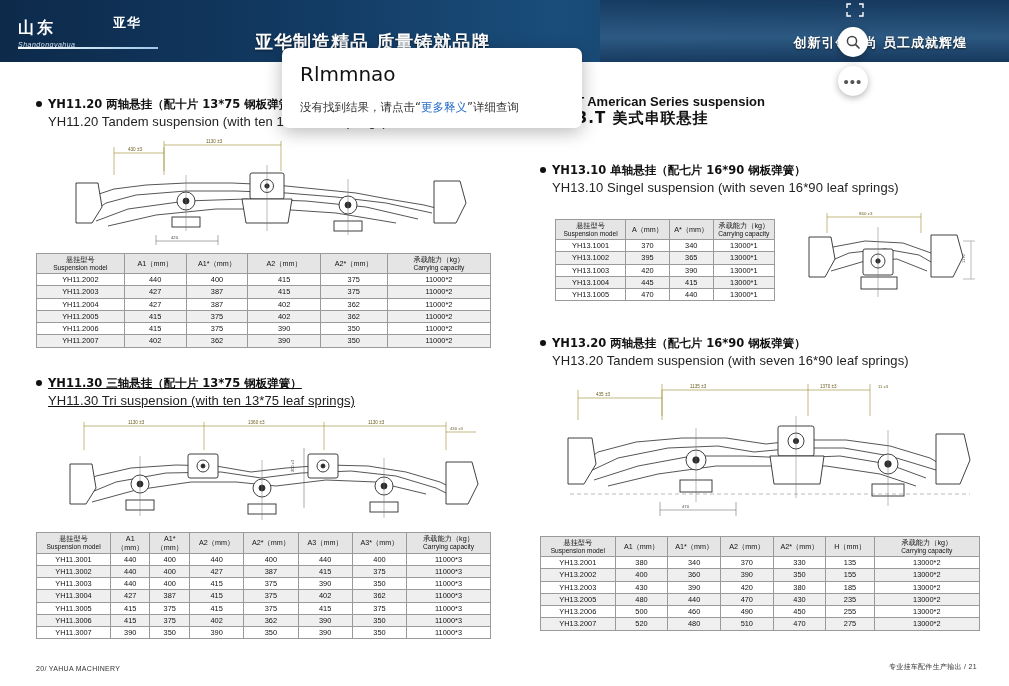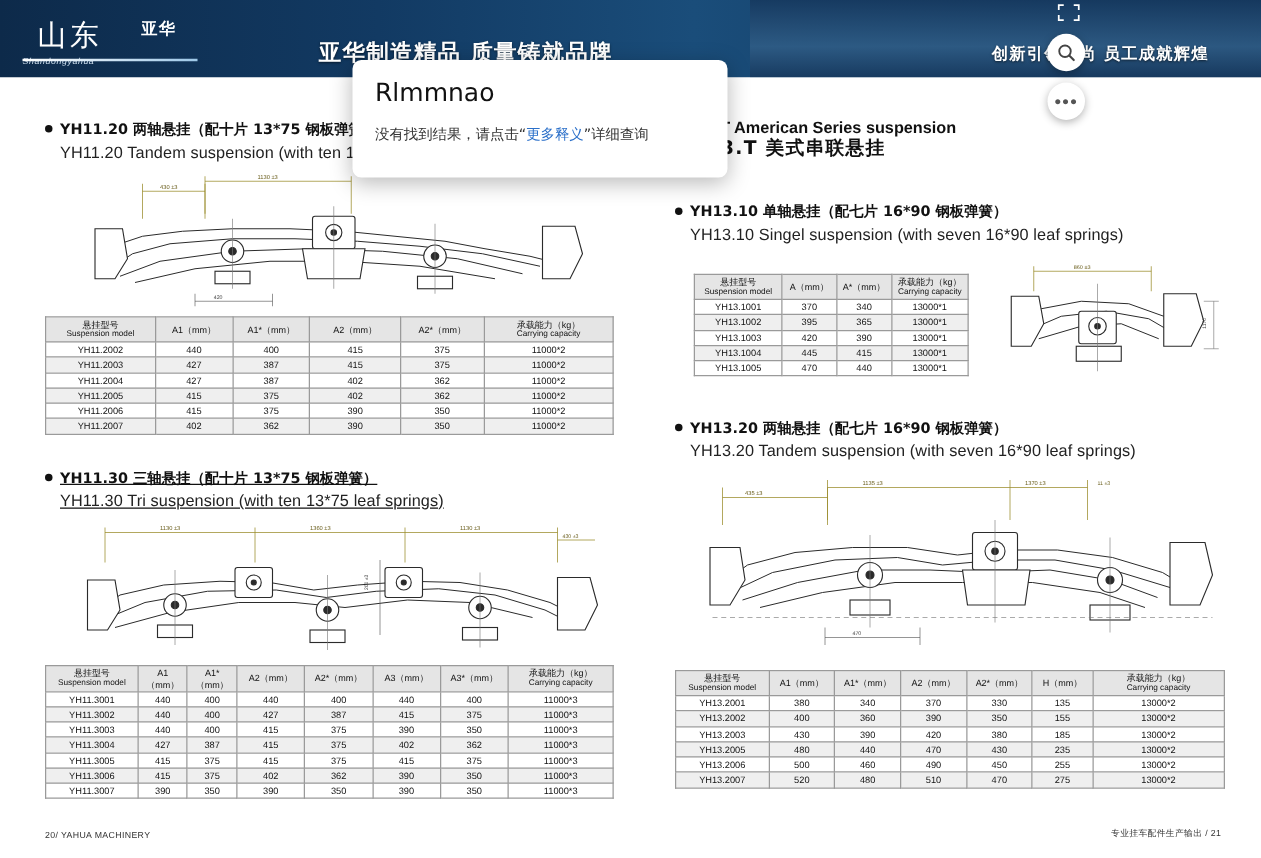--- a/index.html
+++ b/index.html
@@ -29,23 +29,22 @@
   .banner .ridge {
     position:absolute; left:600px; top:0; width:409px; height:62px;
     background:linear-gradient(180deg,#16395f 0%, #2f5c85 60%, #17395e 100%);
     opacity:.9;
   }
   .logo-box {
     position:absolute; left:18px; top:12px; width:145px; height:42px;
     display:flex; flex-direction:column; align-items:flex-start; justify-content:center;
   }
   .logo-cn {
-    color:#ffffff; font-size:23px; font-weight:normal; letter-spacing:3px;
+    color:#ffffff; font-size:16px; font-weight:bold; letter-spacing:3px;
     font-family:"DejaVu Sans", sans-serif;
-    margin-left:12px;
   }
   .logo-en {
     color:#cfe0ef; font-size:7px; letter-spacing:.5px; margin-top:2px;
     font-style:italic;
   }
   .logo-sub {
     position:absolute; left:113px; top:14px; color:#ffffff; font-size:13px;
     letter-spacing:1px; font-family:"DejaVu Sans", sans-serif; font-weight:bold;
   }
   .logo-underline {
@@ -119,21 +118,21 @@
     position:absolute; left:36px; bottom:14px; font-size:7px; color:#333;
     letter-spacing:.3px;
   }
   .foot-right {
     position:absolute; right:32px; bottom:14px; font-size:7px; color:#333;
     letter-spacing:.3px;
   }
 
   
   .popup {
-    position:absolute; left:282px; top:48px; width:300px; height:94px;
+    position:absolute; left:282px; top:48px; width:300px; height:80px;
     background:#ffffff; border-radius:7px;
     box-shadow:0 4px 18px rgba(0,0,0,.28);
     padding:14px 18px; z-index:40;
   }
   .popup .word {
     font-size:20px; color:#111; font-family:"DejaVu Sans", sans-serif;
   }
   .popup .msg {
     margin-top:14px; font-size:11.5px; color:#333;
     font-family:"DejaVu Sans", sans-serif;

